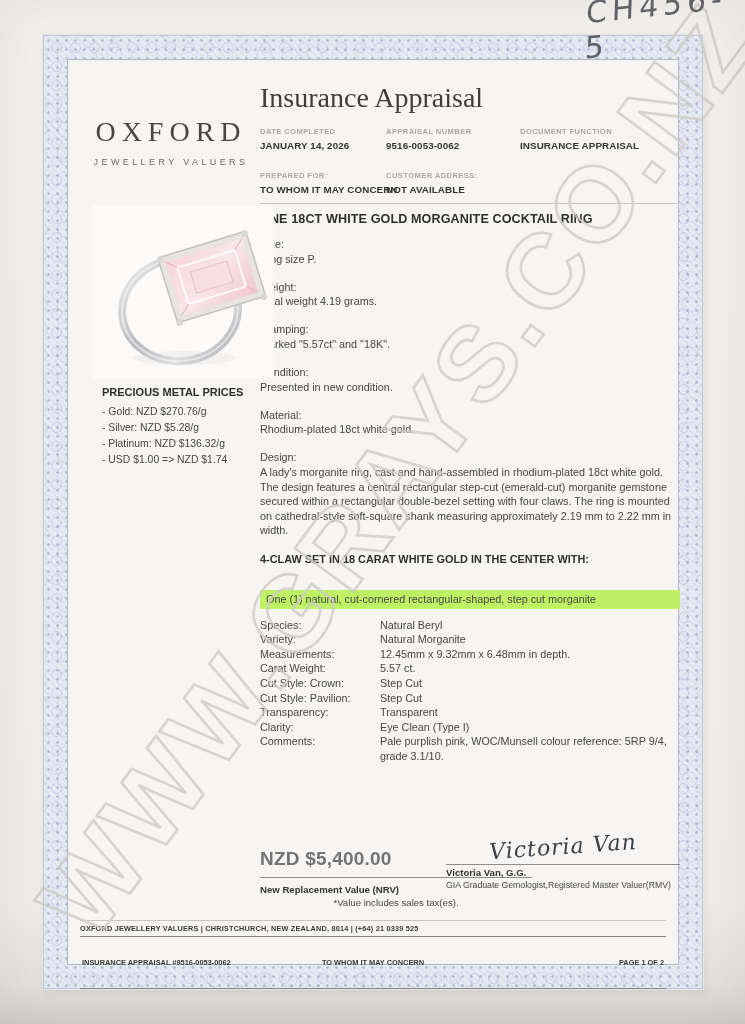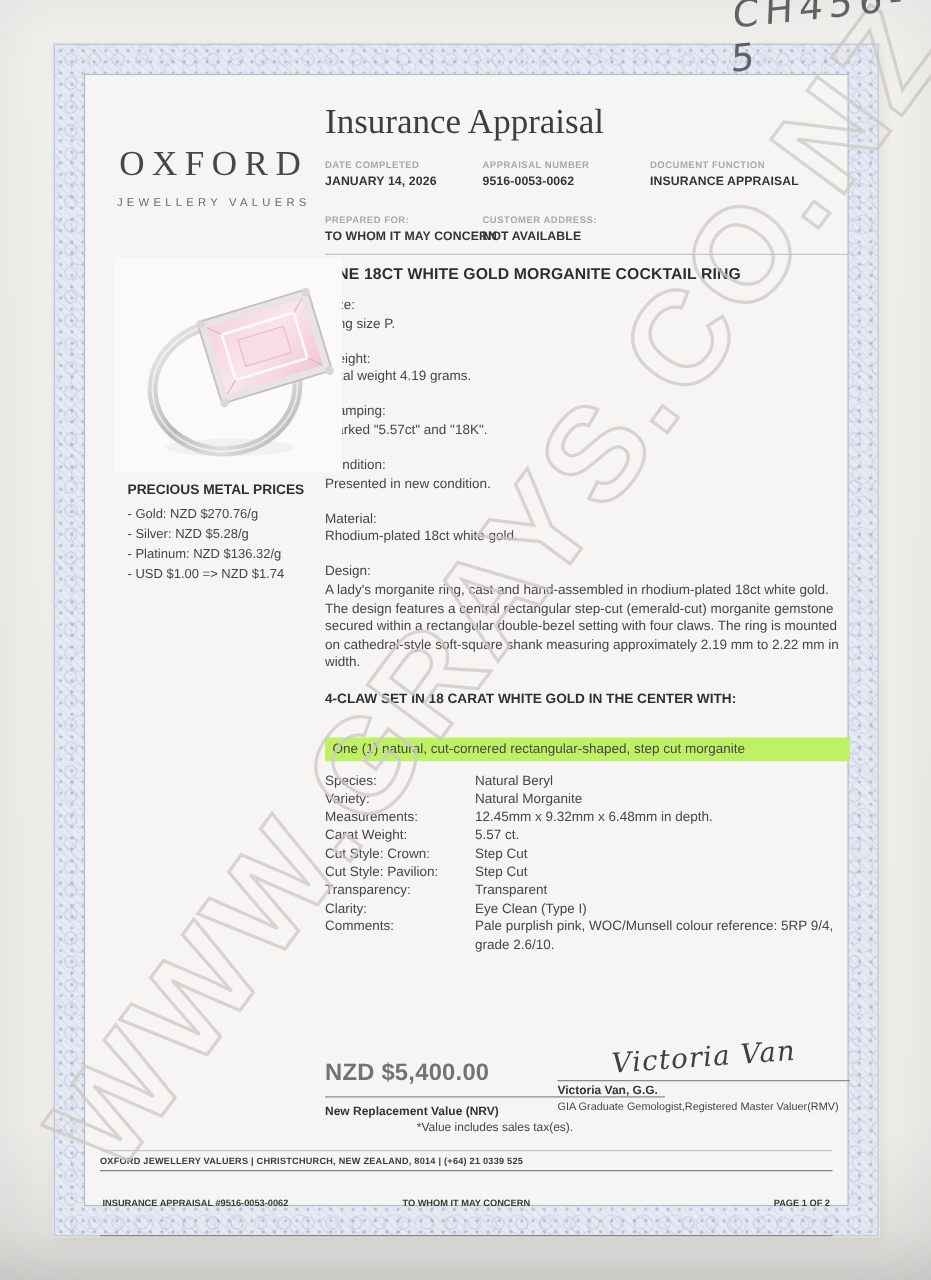--- a/index.html
+++ b/index.html
@@ -199,21 +199,21 @@
         <div class="spec-row">
           <div class="spec-label">Transparency:</div>
           <div class="spec-value">Transparent</div>
         </div>
         <div class="spec-row">
           <div class="spec-label">Clarity:</div>
           <div class="spec-value">Eye Clean (Type I)</div>
         </div>
         <div class="spec-row">
           <div class="spec-label">Comments:</div>
-          <div class="spec-value">Pale purplish pink, WOC/Munsell colour reference: 5RP 9/4, grade 2.6/10.</div>
+          <div class="spec-value">Pale purplish pink, WOC/Munsell colour reference: 5RP 9/4, grade 3.1/10.</div>
         </div>
       </div>
     </div>
 
     <div class="photo">
       <svg width="182" height="172" viewBox="0 0 182 172">
         <defs>
           <linearGradient id="silver" x1="0" y1="0" x2="1" y2="1">
             <stop offset="0" stop-color="#f0f0f1"></stop>
               <stop offset="0.45" stop-color="#b9babd"></stop>

